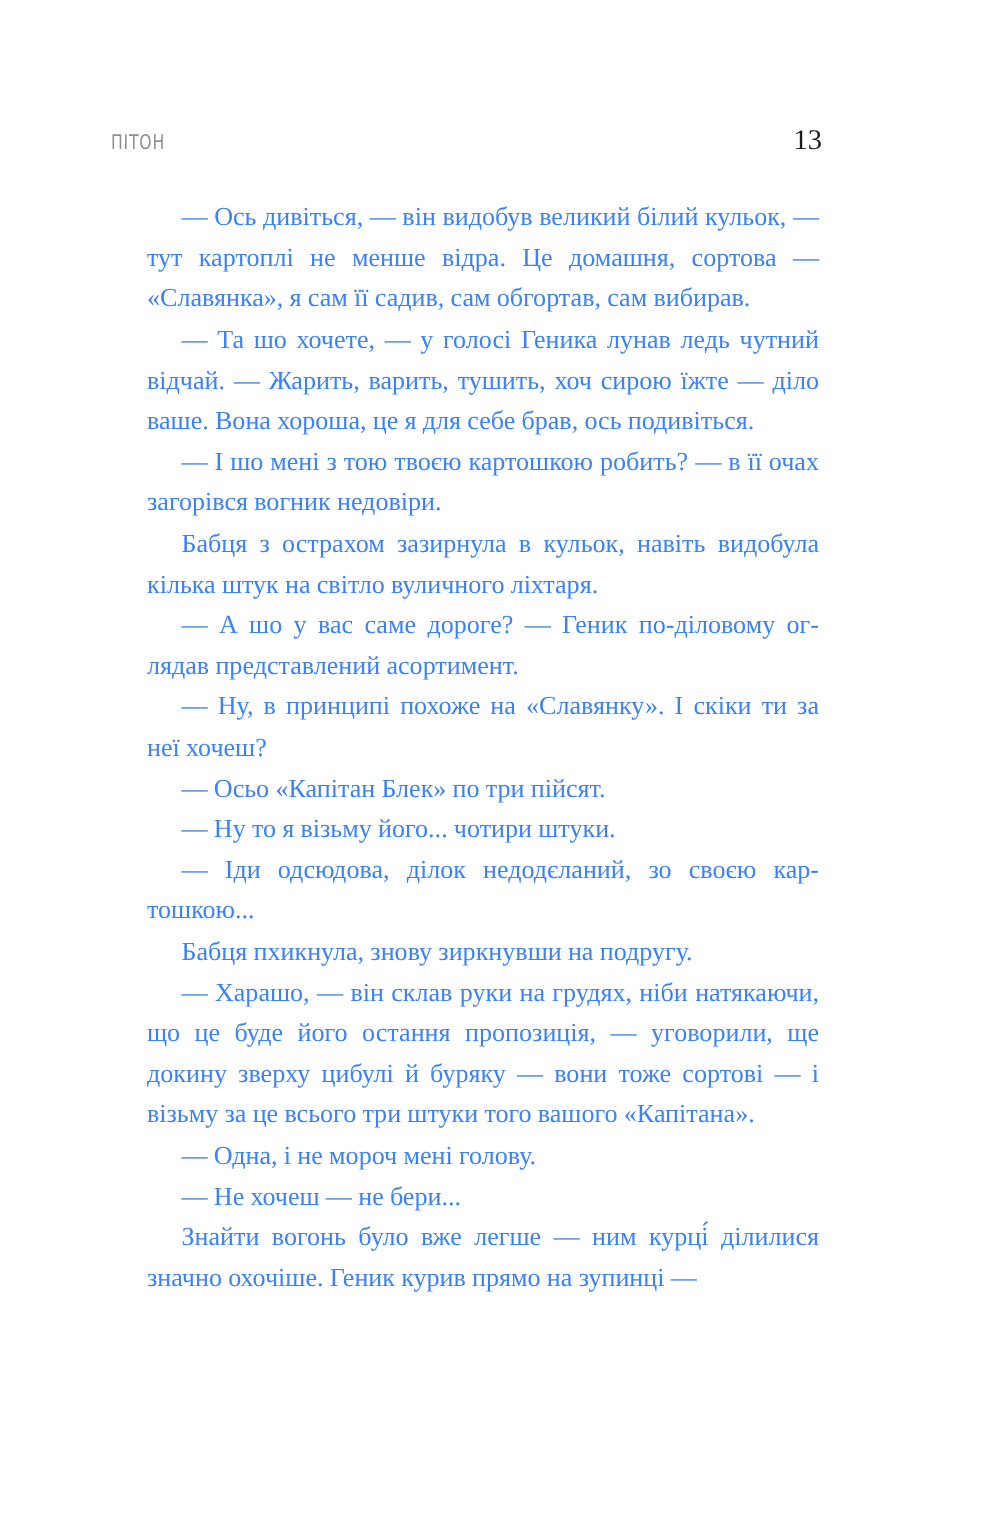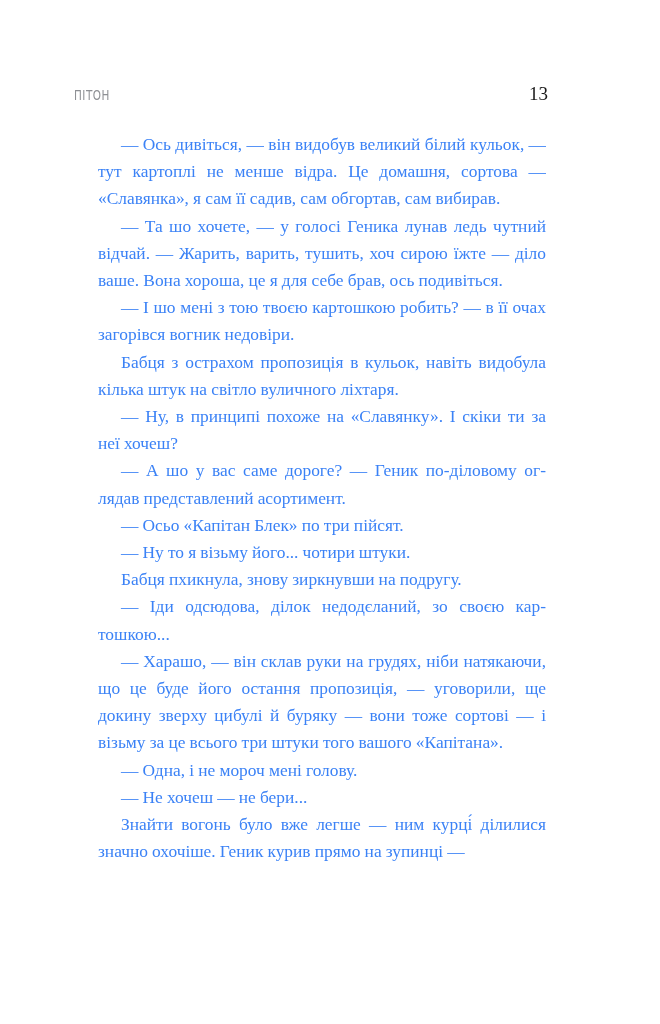--- a/index.html
+++ b/index.html
@@ -92,26 +92,26 @@
 
   <div class="running-head">
     <div class="running-head-title" style="color: rgb(142, 144, 148);">ПІТОН</div>
     <div class="running-head-folio">13</div>
   </div>
 
   <div class="textblock">
       <p class="para">— Ось дивіться, — він видобув великий білий ку­льок, — тут картоплі не менше відра. Це домашня, сор­това — «Славянка», я сам її садив, сам обгортав, сам ви­бирав.</p>
       <p class="para">— Та шо хочете, — у голосі Геника лунав ледь чутний відчай. — Жарить, варить, тушить, хоч сирою їжте — діло ваше. Вона хороша, це я для себе брав, ось подивіться.</p>
       <p class="para">— І шо мені з тою твоєю картошкою робить? — в її очах загорівся вогник недовіри.</p>
-      <p class="para">Бабця з острахом пропозиція в кульок, навіть видо­була кілька штук на світло вуличного ліхтаря.</p>
+      <p class="para">Бабця з острахом зазирнула в кульок, навіть видо­була кілька штук на світло вуличного ліхтаря.</p>
+      <p class="para">— А шо у вас саме дороге? — Геник по-діловому ог­лядав представлений асортимент.</p>
       <p class="para">— Ну, в принципі похоже на «Славянку». І скіки ти за неї хочеш?</p>
-      <p class="para">— А шо у вас саме дороге? — Геник по-діловому ог­лядав представлений асортимент.</p>
       <p class="para">— Осьо «Капітан Блек» по три пійсят.</p>
       <p class="para">— Ну то я візьму його... чотири штуки.</p>
+      <p class="para">— Іди одсюдова, ділок недодєланий, зо своєю кар­тошкою...</p>
       <p class="para">Бабця пхикнула, знову зиркнувши на подругу.</p>
-      <p class="para">— Іди одсюдова, ділок недодєланий, зо своєю кар­тошкою...</p>
       <p class="para">— Харашо, — він склав руки на грудях, ніби натяка­ючи, що це буде його остання пропозиція, — уговорили, ще докину зверху цибулі й буряку — вони тоже сортові — і візьму за це всього три штуки того вашого «Капітана».</p>
       <p class="para">— Одна, і не мороч мені голову.</p>
       <p class="para">— Не хочеш — не бери...</p>
       <p class="para continues">Знайти вогонь було вже легше — ним курці́ діли­лися значно охочіше. Геник курив прямо на зупинці —</p>
     </div>
 
 </div>
 
 </body></html>

